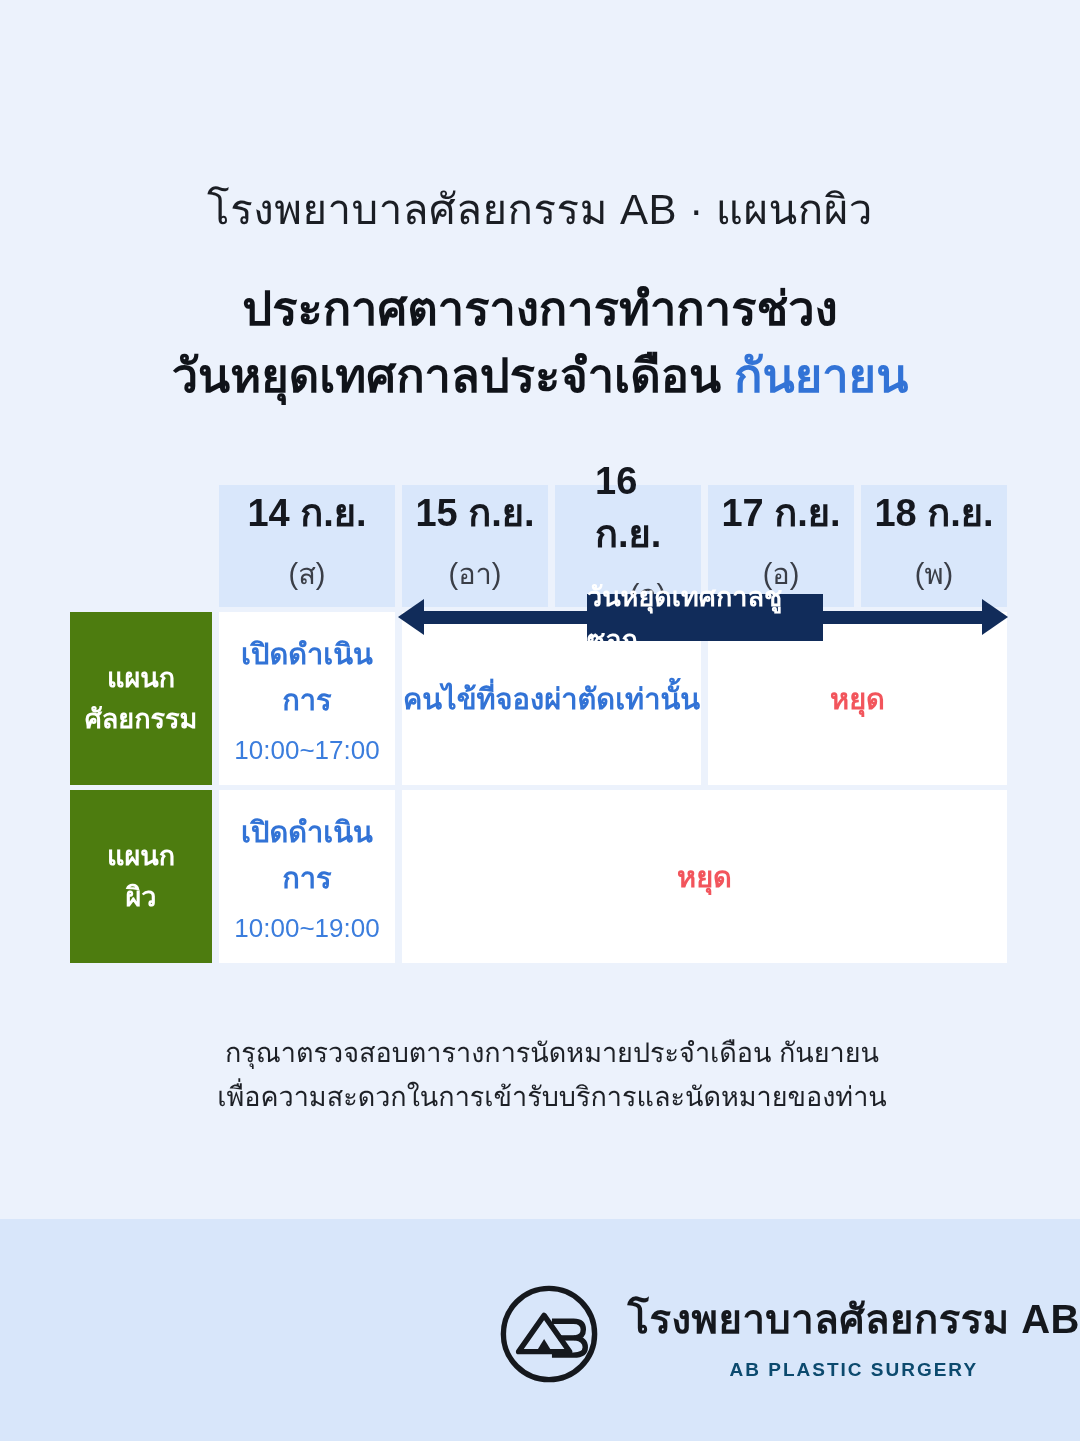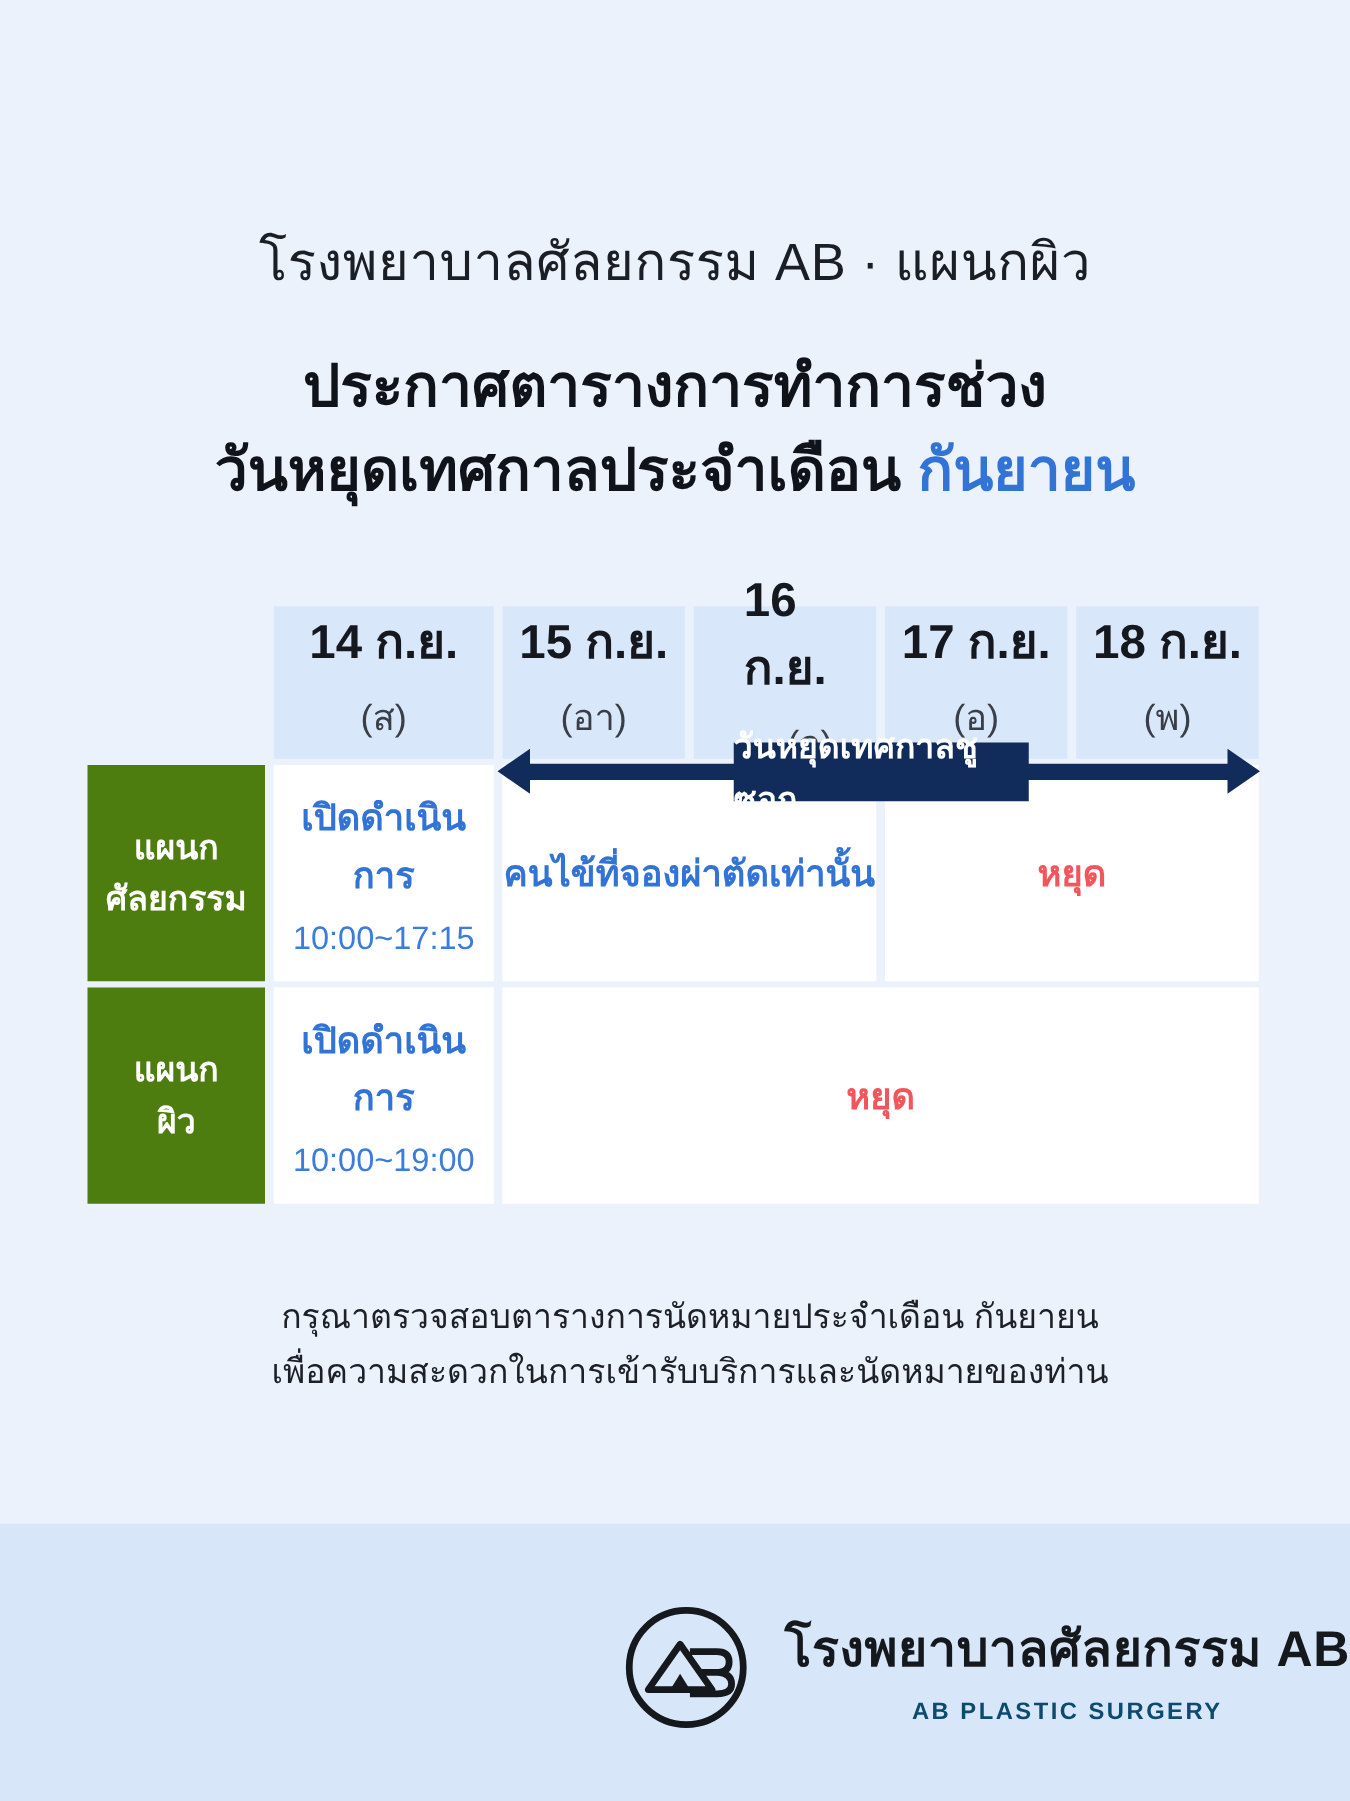--- a/index.html
+++ b/index.html
@@ -90,21 +90,21 @@
       <div class="date">18 ก.ย.</div>
       <div class="day">(พ)</div>
     </div>
 
     <div class="dept r1">
       <span>แผนก</span>
       <span>ศัลยกรรม</span>
     </div>
     <div class="cell c1 r1">
       <div class="open-label">เปิดดำเนินการ</div>
-      <div class="open-hours">10:00~17:15</div>
+      <div class="open-hours">10:00~17:00</div>
     </div>
     <div class="cell span23 r1">
       <div class="note-blue">คนไข้ที่จองผ่าตัดเท่านั้น</div>
     </div>
     <div class="cell span45 r1">
       <div class="closed">หยุด</div>
     </div>
 
     <div class="dept r2">
       <span>แผนก</span>

